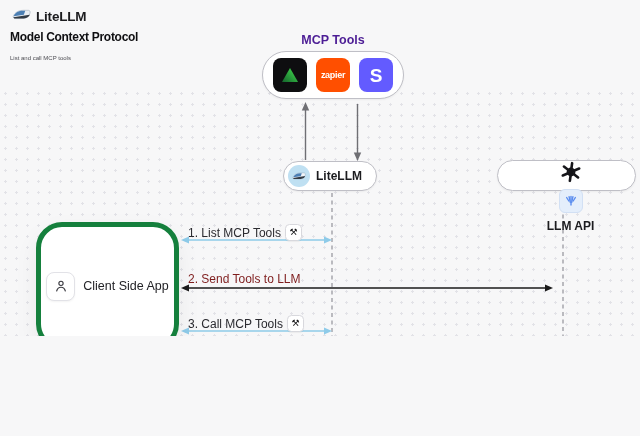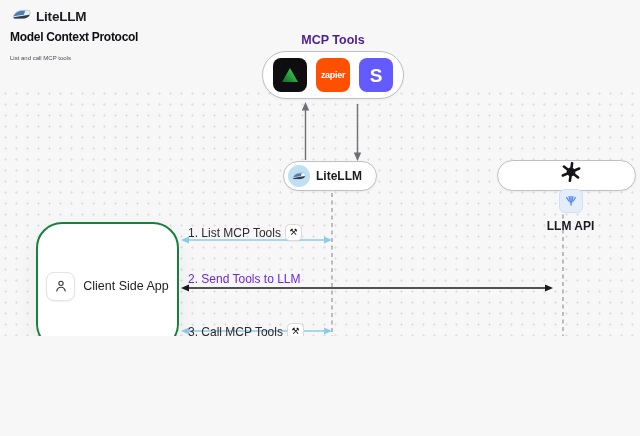--- a/index.html
+++ b/index.html
@@ -35,27 +35,27 @@
   .tile-stripe{background:#635bff;}
   .stripe-text{color:#fff;font-size:19px;font-weight:700;line-height:1;}
 
   
   .node{position:absolute;background:#fff;border:1px solid #bfbfc6;display:flex;align-items:center;box-sizing:border-box;box-shadow:0 1px 2px rgba(0,0,0,.05);}
   .litellm-node{left:283px;top:161px;width:94px;height:30px;border-radius:16px;padding-left:4px;gap:6px;}
   .litellm-badge{width:22px;height:22px;border-radius:50%;background:#bfe0f2;display:flex;align-items:center;justify-content:center;flex:none;}
   .node-label{font-size:12px;font-weight:600;color:#1c1c1f;white-space:nowrap;}
   .llmapi-node{left:497px;top:160px;width:139px;height:31px;border-radius:17px;padding-left:8px;gap:6px;flex-direction:column;}
   .provider-tile{width:22px;height:22px;border-radius:6px;background:#e4eefb;border:1px solid #d2e0f4;display:flex;align-items:center;justify-content:center;flex:none;}
-  .client-node{left:36px;top:222px;width:143px;height:128px;border-radius:26px;border:2px solid #15803d;justify-content:center;gap:8px;box-shadow:0 10px 24px rgba(20,20,40,.06);}
+  .client-node{left:36px;top:222px;width:143px;height:128px;border-radius:26px;border:5px solid #15803d;justify-content:center;gap:8px;box-shadow:0 10px 24px rgba(20,20,40,.06);}
   .client-tile{width:27px;height:27px;border-radius:8px;border:1px solid #e2e2e7;background:#fff;display:flex;align-items:center;justify-content:center;box-shadow:0 1px 2px rgba(0,0,0,.05);flex:none;}
   .client-label{font-size:12.5px;font-weight:500;color:#232327;white-space:nowrap;}
 
   
   .msg-label{position:absolute;display:flex;align-items:center;gap:4px;font-size:12px;font-weight:500;color:#2b2b30;white-space:nowrap;}
-  .msg-2{color:#6d28d9;}
+  .msg-2{color:#7f1d1d;}
   .tool-chip{
     width:15px;height:15px;border-radius:4.5px;border:1px solid #d8d8dd;background:#fff;
     display:flex;align-items:center;justify-content:center;font-size:9px;line-height:1;color:#121214;
     box-shadow:0 1px 1px rgba(0,0,0,.05);
   }
 </style>
 </head>
 <body>
 
 <div class="canvas">
@@ -182,18 +182,18 @@
     <span class="client-label">Client Side App</span>
   </div>
 
   <div class="msg-label" style="left:188px;top:224px;text-align:center;">
     <span>1. List MCP Tools</span>
     <span class="tool-chip">⚒</span>
   </div>
   <div class="msg-label msg-2" style="left:188px;top:272px;">
     <span>2. Send Tools to LLM</span>
   </div>
-  <div class="msg-label" style="left:188px;top:315px;margin-top:8px;">
+  <div class="msg-label" style="left:188px;top:315px;">
     <span>3. Call MCP Tools</span>
     <span class="tool-chip">⚒</span>
   </div>
 
 </div>
 
 </body></html>

